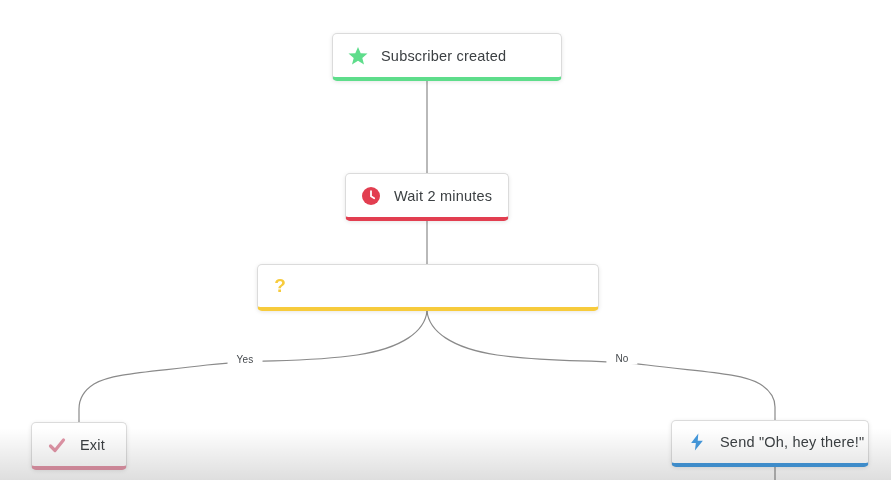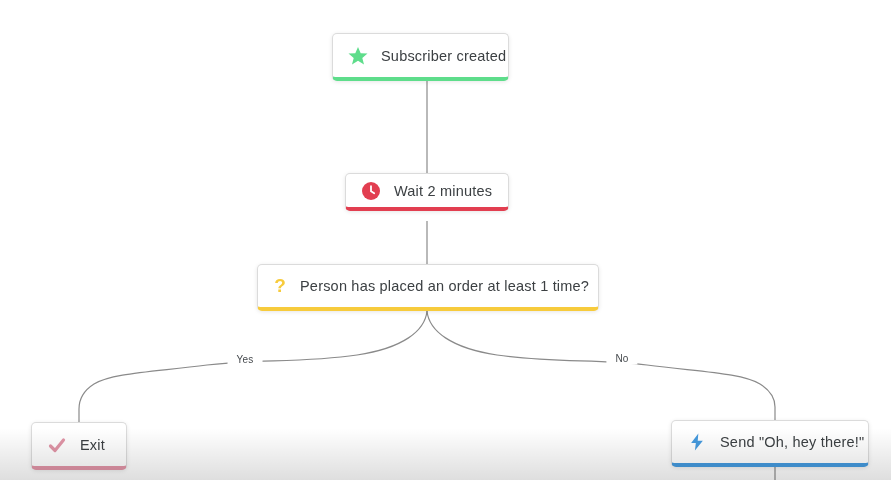--- a/index.html
+++ b/index.html
@@ -88,42 +88,41 @@
 <div class="canvas">
 
   <svg class="connectors" viewBox="0 0 891 480" fill="none" stroke="#8a8a8a" stroke-width="1.2">
     <path d="M427 81 L427 173"></path>
     <path d="M427 221 L427 264"></path>
     <path d="M427 311 C425 331 403 348 357 355 C303 363 255 359 207 365 C152 372 112 373 94 384 C83 391 79 399 79 409 L79 422"></path>
     <path d="M427 311 C429 331 451 348 497 355 C551 363 599 359 647 365 C702 372 742 373 760 384 C771 391 775 399 775 407 L775 420"></path>
     <path d="M775 467 L775 480"></path>
   </svg>
 
-  <div class="node" style="left: 332px; top: 33px; width: 177px; height: 48px; border-bottom-color: rgb(94, 221, 139);">
+  <div class="node" style="left: 332px; top: 33px; width: 230px; height: 48px; border-bottom-color: rgb(94, 221, 139);">
     <span class="icon">
       <svg width="20" height="20" viewBox="0 0 20 20">
         <polygon points="10,1 12.7,7.2 19.5,7.6 14.3,11.9 16,18.5 10,14.8 4,18.5 5.7,11.9 0.5,7.6 7.3,7.2" fill="#5edd8b"></polygon>
       </svg>
     </span>
     <span class="label">Subscriber created</span>
   </div>
 
-  <div class="node" style="left: 345px; top: 173px; width: 164px; height: 38px; border-bottom-color: rgb(226, 62, 80);">
+  <div class="node" style="left: 345px; top: 173px; width: 164px; height: 48px; border-bottom-color: rgb(226, 62, 80);">
     <span class="icon">
       <svg width="20" height="20" viewBox="0 0 20 20">
         <circle cx="10" cy="10" r="9" fill="#e23e50"></circle>
         <path d="M10 5.2 L10 10.2 L13.2 12.2" stroke="#ffffff" stroke-width="1.8" fill="none" stroke-linecap="round" stroke-linejoin="round"></path>
       </svg>
     </span>
     <span class="label">Wait 2 minutes</span>
   </div>
 
   <div class="node" style="left: 257px; top: 264px; width: 342px; height: 47px; border-bottom-color: rgb(247, 203, 60);">
     <span class="icon glyph-icon" style="color: rgb(247, 203, 60);">?</span>
-    <span class="label">Person has placed an order at least 1 time?</span>
   </div>
 
   <span class="branch-label" style="left:245px; top:359px;">Yes</span>
 
   <span class="branch-label" style="left:622px; top:358px;">No</span>
 
   <div class="node" style="left: 31px; top: 422px; width: 96px; height: 48px; border-bottom-color: rgb(225, 149, 167);">
     <span class="icon">
       <svg width="20" height="20" viewBox="0 0 20 20">
         <path d="M3.5 11 L8 15.5 L16.5 5" fill="none" stroke-width="3.2" stroke-linecap="round" stroke-linejoin="round" stroke="#e195a7"></path>

